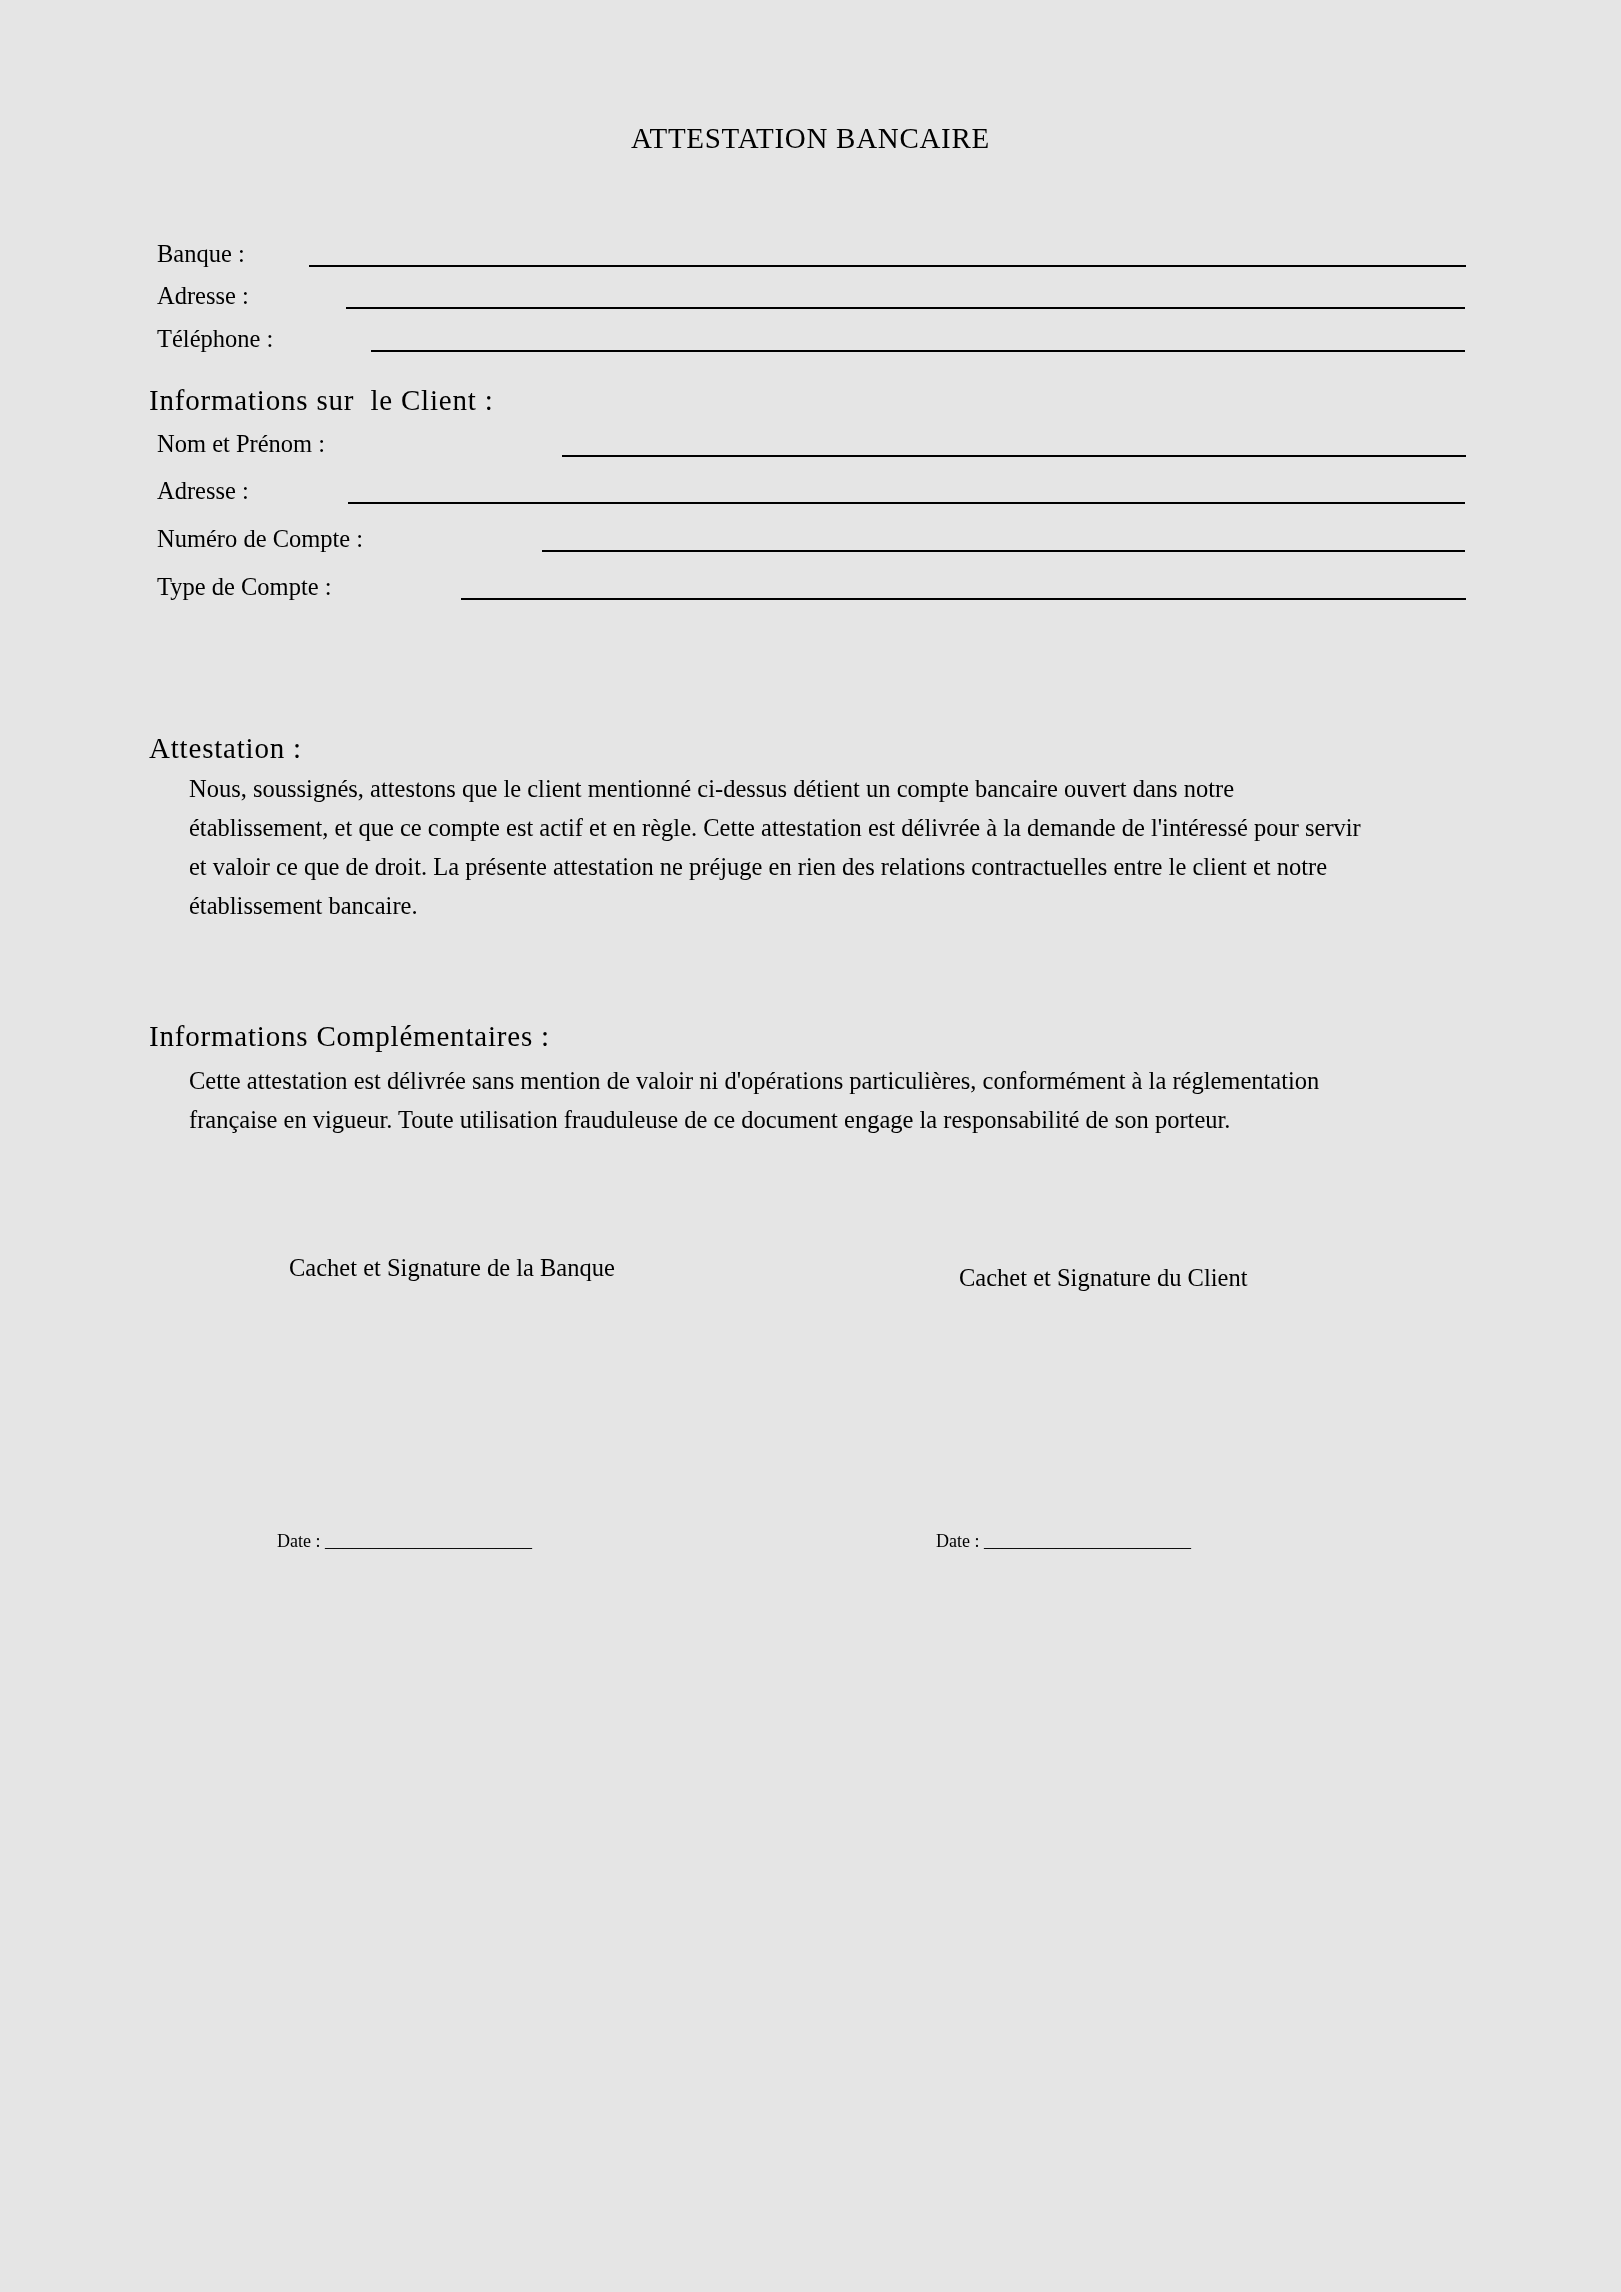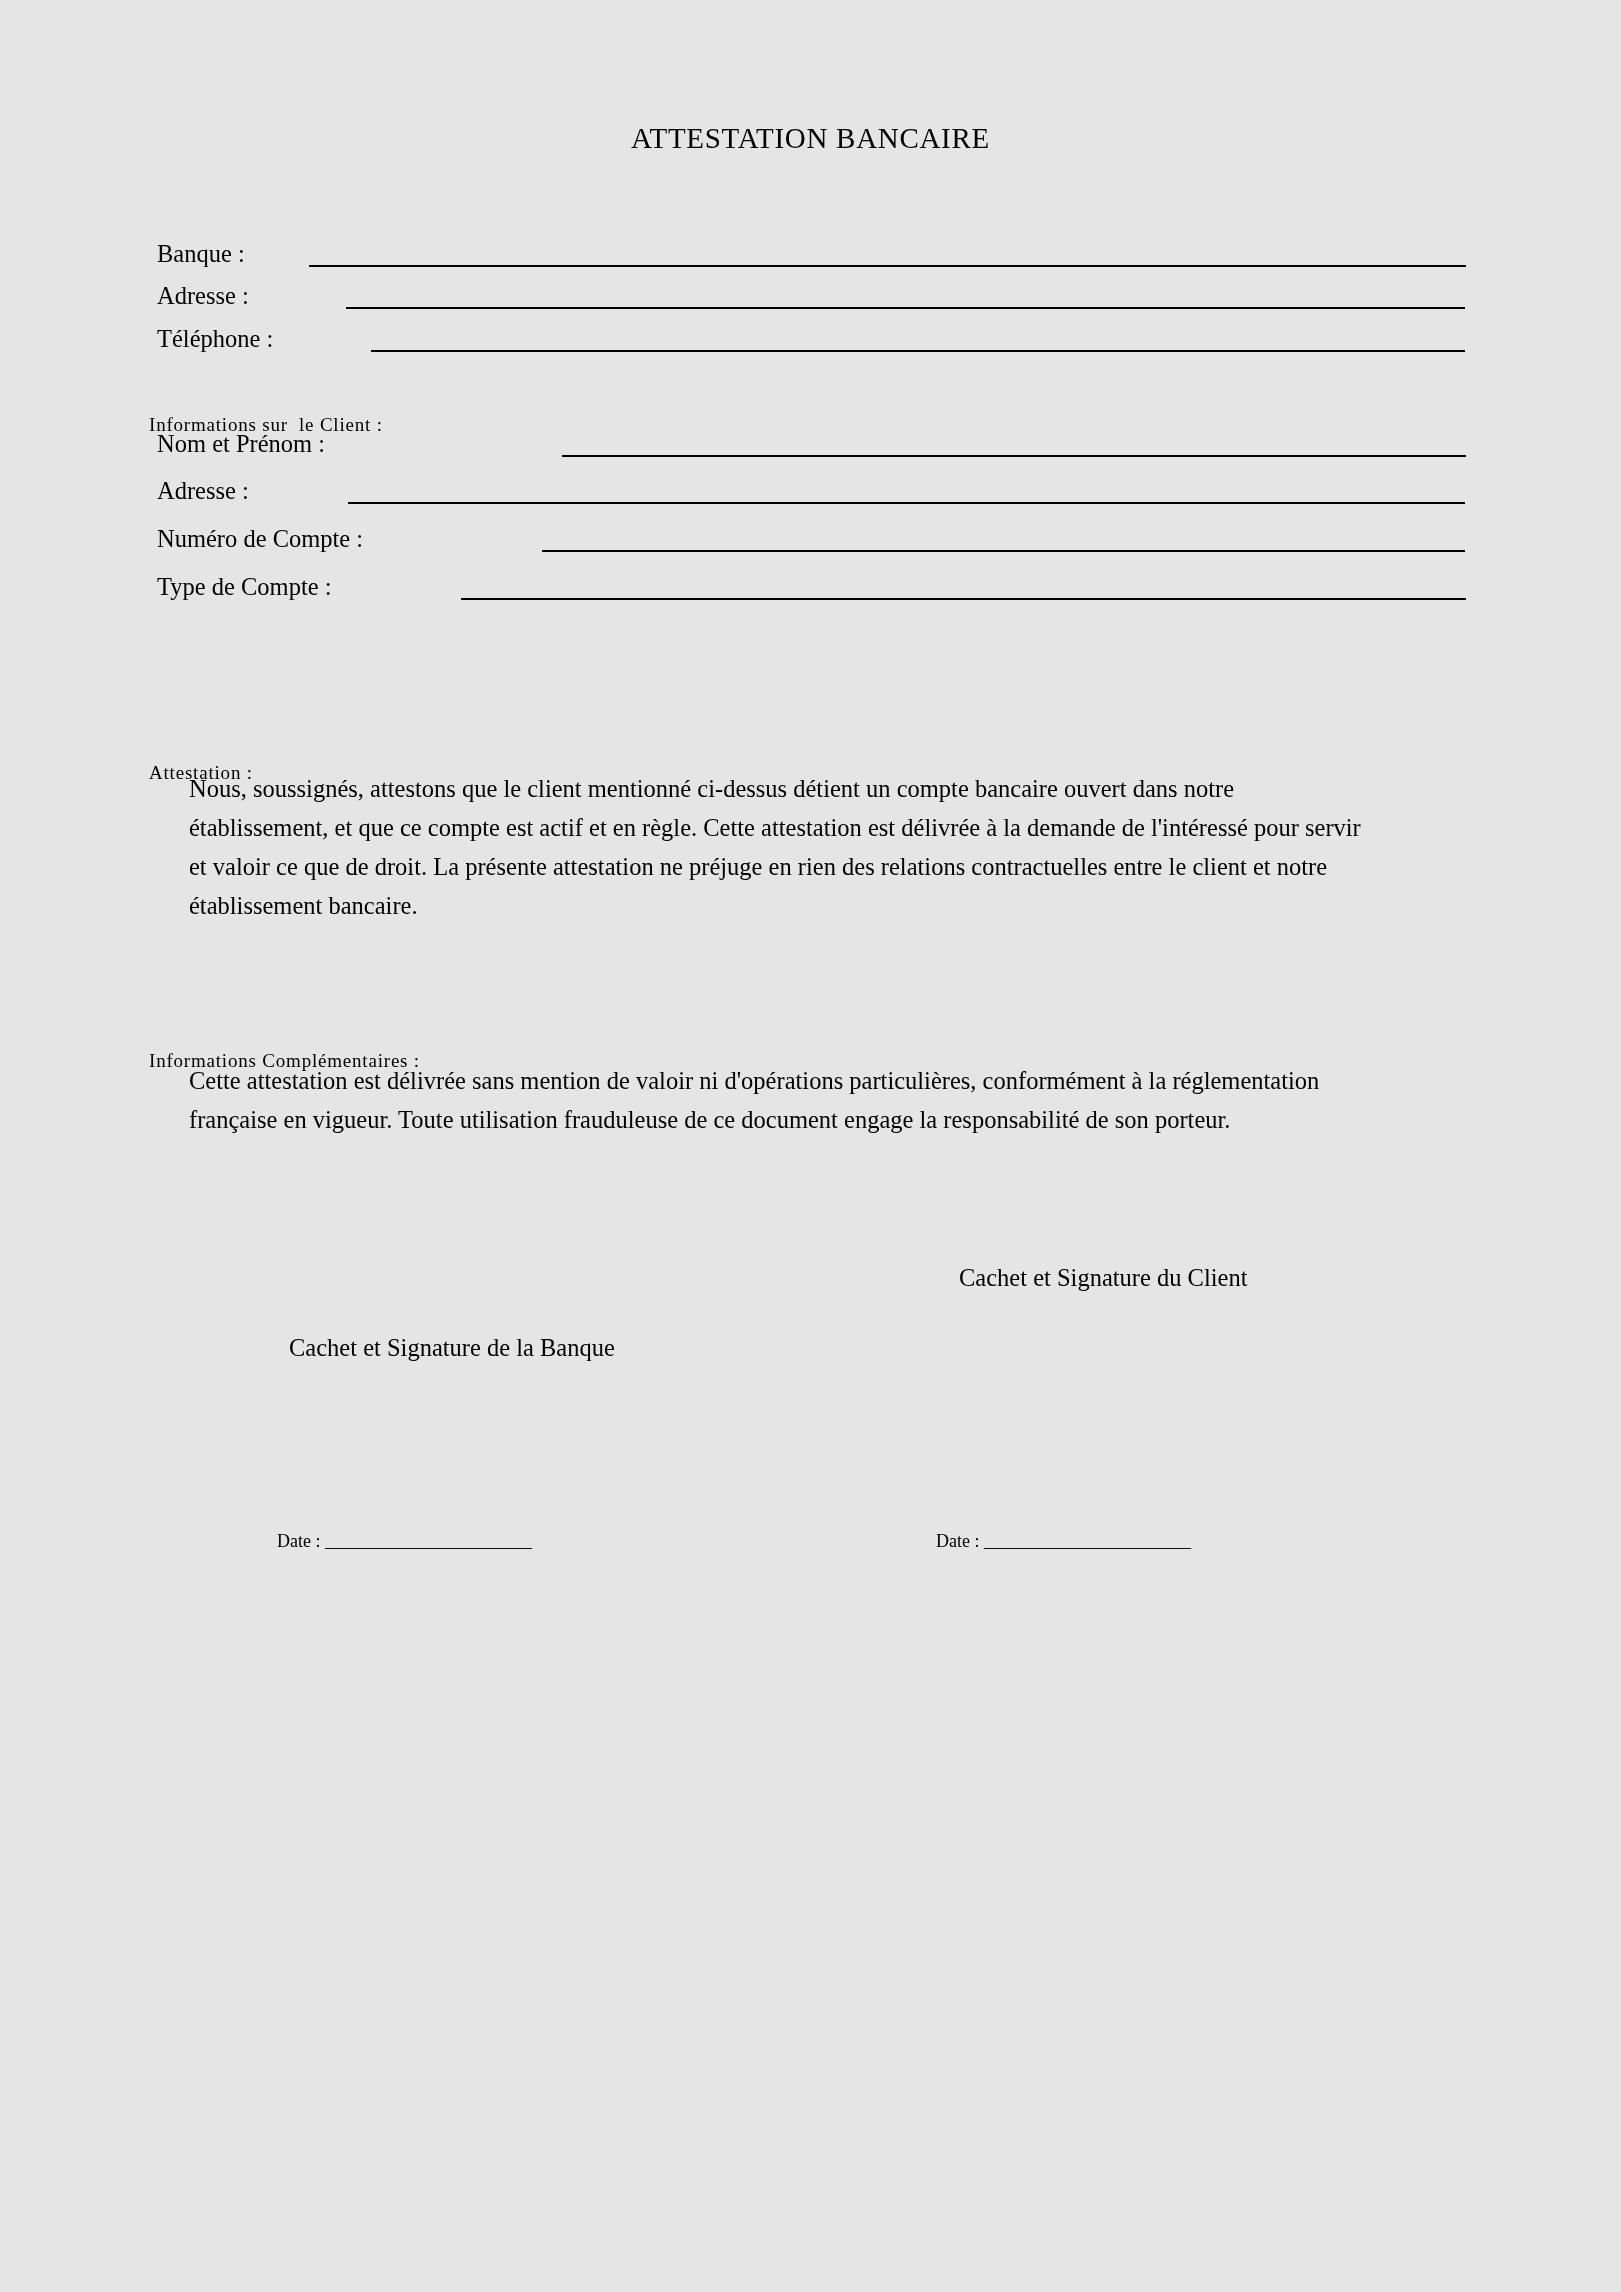--- a/index.html
+++ b/index.html
@@ -50,25 +50,24 @@
     position: absolute;
     height: 0;
     border-top: 2.9px solid #000000;
     top: 28px;
   }
 
   
   .section-heading {
     position: absolute;
     left: 149px;
-    font-size: 19px;
+    font-size: 29px;
     line-height: 33px;
     white-space: pre;
     letter-spacing: 0.8px;
-    margin-top: 24px;
   }
 
   
   .para {
     position: absolute;
     left: 149px;
     font-size: 24.5px;
     line-height: 39px;
     white-space: pre-line;
     margin-left: 40px;
@@ -139,21 +138,21 @@
   <div class="para" style="top:769px; width:1333px;">Nous, soussignés, attestons que le client mentionné ci-dessus détient un compte bancaire ouvert dans notre
 établissement, et que ce compte est actif et en règle. Cette attestation est délivrée à la demande de l'intéressé pour servir
 et valoir ce que de droit. La présente attestation ne préjuge en rien des relations contractuelles entre le client et notre
 établissement bancaire.</div>
 
   <div class="section-heading" style="top:1020px;text-align:center;">Informations Complémentaires :</div>
 
   <div class="para" style="top:1061px; width:1333px;">Cette attestation est délivrée sans mention de valoir ni d'opérations particulières, conformément à la réglementation
 française en vigueur. Toute utilisation frauduleuse de ce document engage la responsabilité de son porteur.</div>
 
-  <div class="sig-caption" style="left:289px; top:1331px;">Cachet et Signature de la Banque</div>
+  <div class="sig-caption" style="left:289px; top:1251px;">Cachet et Signature de la Banque</div>
 
   <div class="sig-caption" style="left:959px; top:1261px;">Cachet et Signature du Client</div>
 
   <div class="date-line" style="left:277px; top:1525px;">Date : _______________________</div>
 
   <div class="date-line" style="left:936px; top:1525px;">Date : _______________________</div>
 
 </div>
 
 

